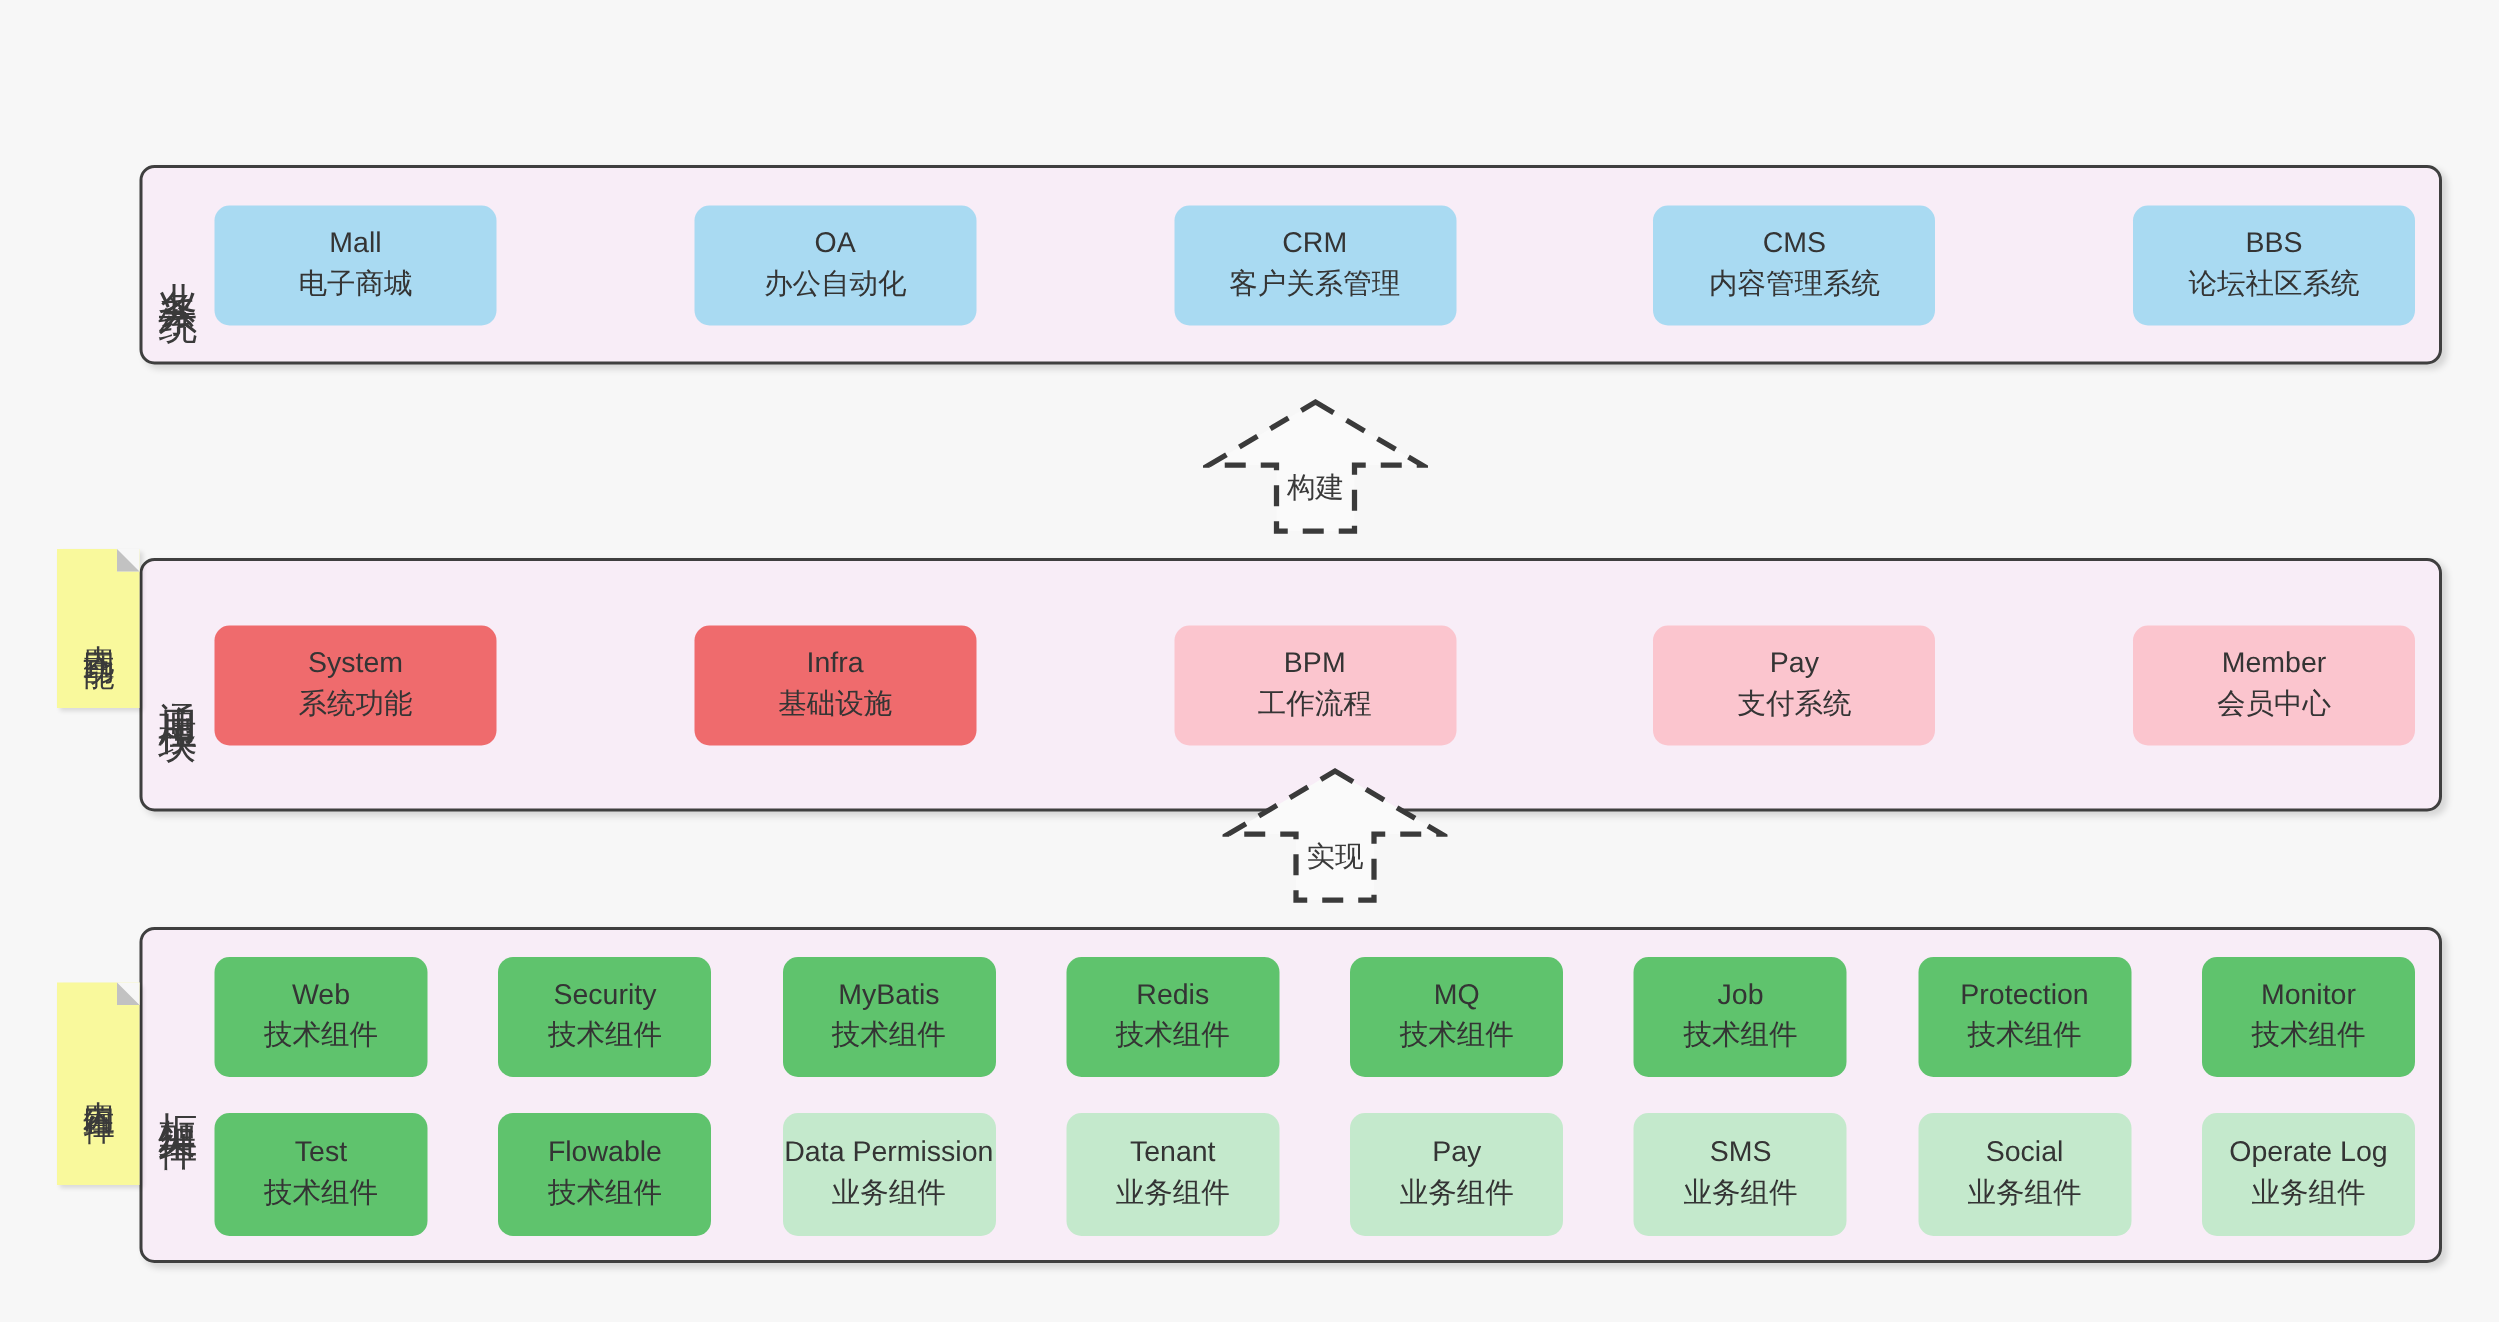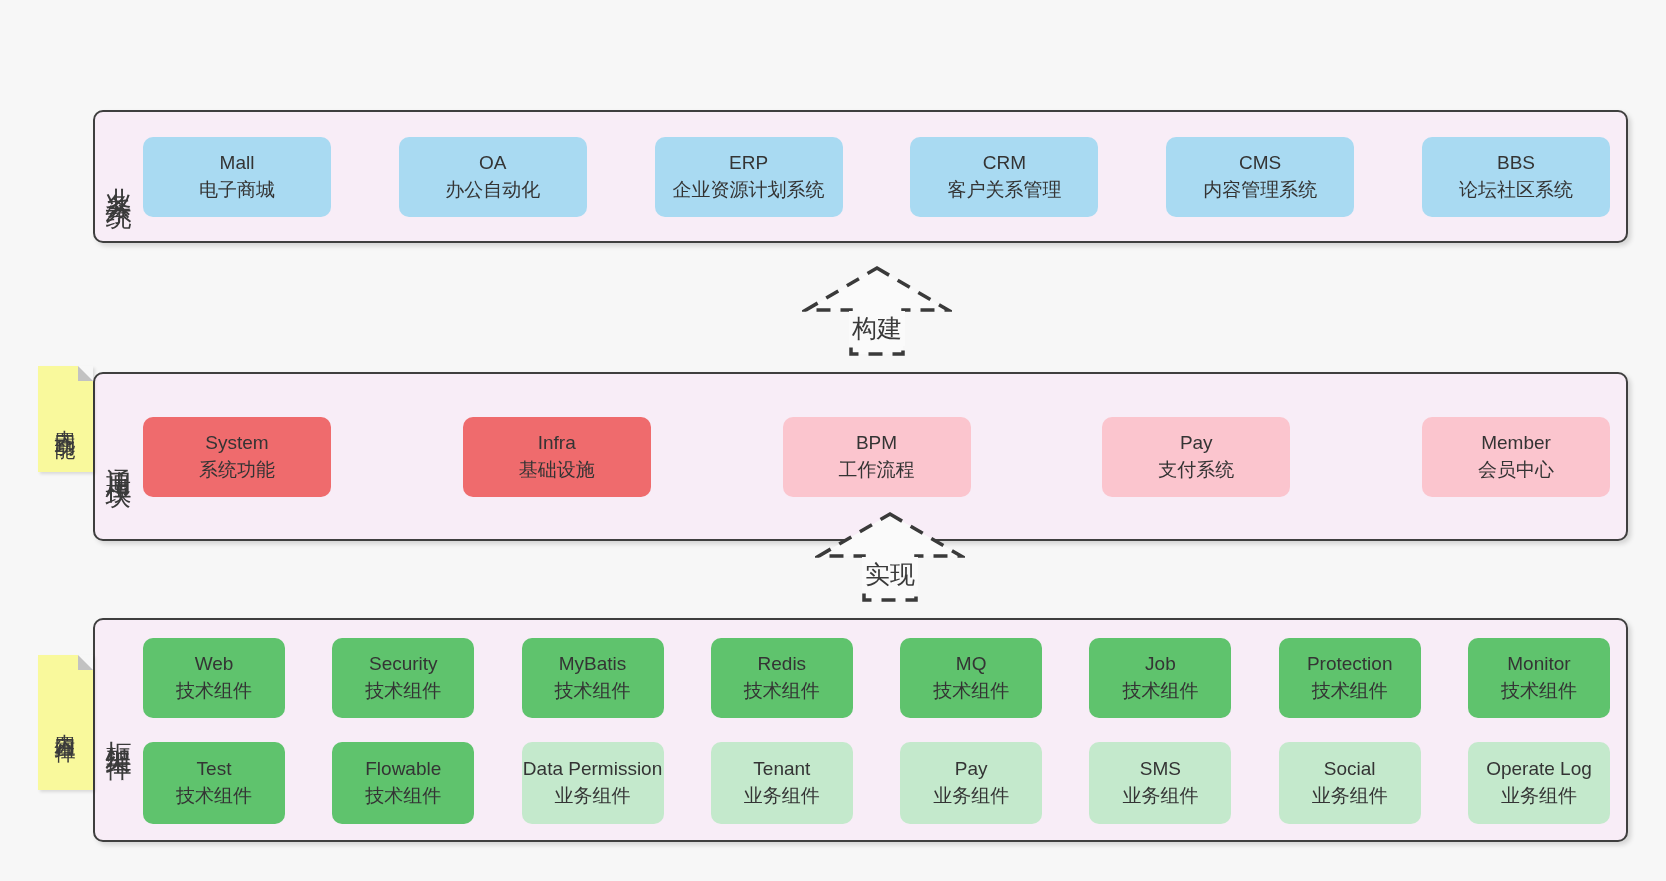--- a/index.html
+++ b/index.html
@@ -66,44 +66,40 @@
     writing-mode:vertical-rl;text-orientation:upright;
     font-size:21px;letter-spacing:3px;line-height:1;color:#3a3a3a;
   }
   
   .arrow{position:absolute;width:150px;height:94px;}
   .arrow-1{left:802px;top:264px;}
   .arrow-2{left:815px;top:510px;}
   .arrow svg{display:block;width:150px;height:94px;}
   .arrow-label{
     position:absolute;top:47px;left:50%;transform:translateX(-50%);
-    background:#fafafa;padding:1px 3px;font-size:25px;white-space:nowrap;
+    background:#fafafa;padding:1px 3px;font-size:19px;white-space:nowrap;
     color:#3a3a3a;
   }
 </style>
 </head>
 <body>
 
 <div class="canvas">
 
   <div class="band band-1">
     <div class="band-label">业务系统</div>
     <div class="band-content">
       <div class="box-row">
         <div class="box box-wide blue">
           <div>Mall</div>
           <div>电子商城</div>
         </div>
         <div class="box box-wide blue">
           <div>OA</div>
           <div>办公自动化</div>
-        </div>
-        <div class="box box-wide blue">
-          <div>ERP</div>
-          <div>企业资源计划系统</div>
         </div>
         <div class="box box-wide blue">
           <div>CRM</div>
           <div>客户关系管理</div>
         </div>
         <div class="box box-wide blue">
           <div>CMS</div>
           <div>内容管理系统</div>
         </div>
         <div class="box box-wide blue">

